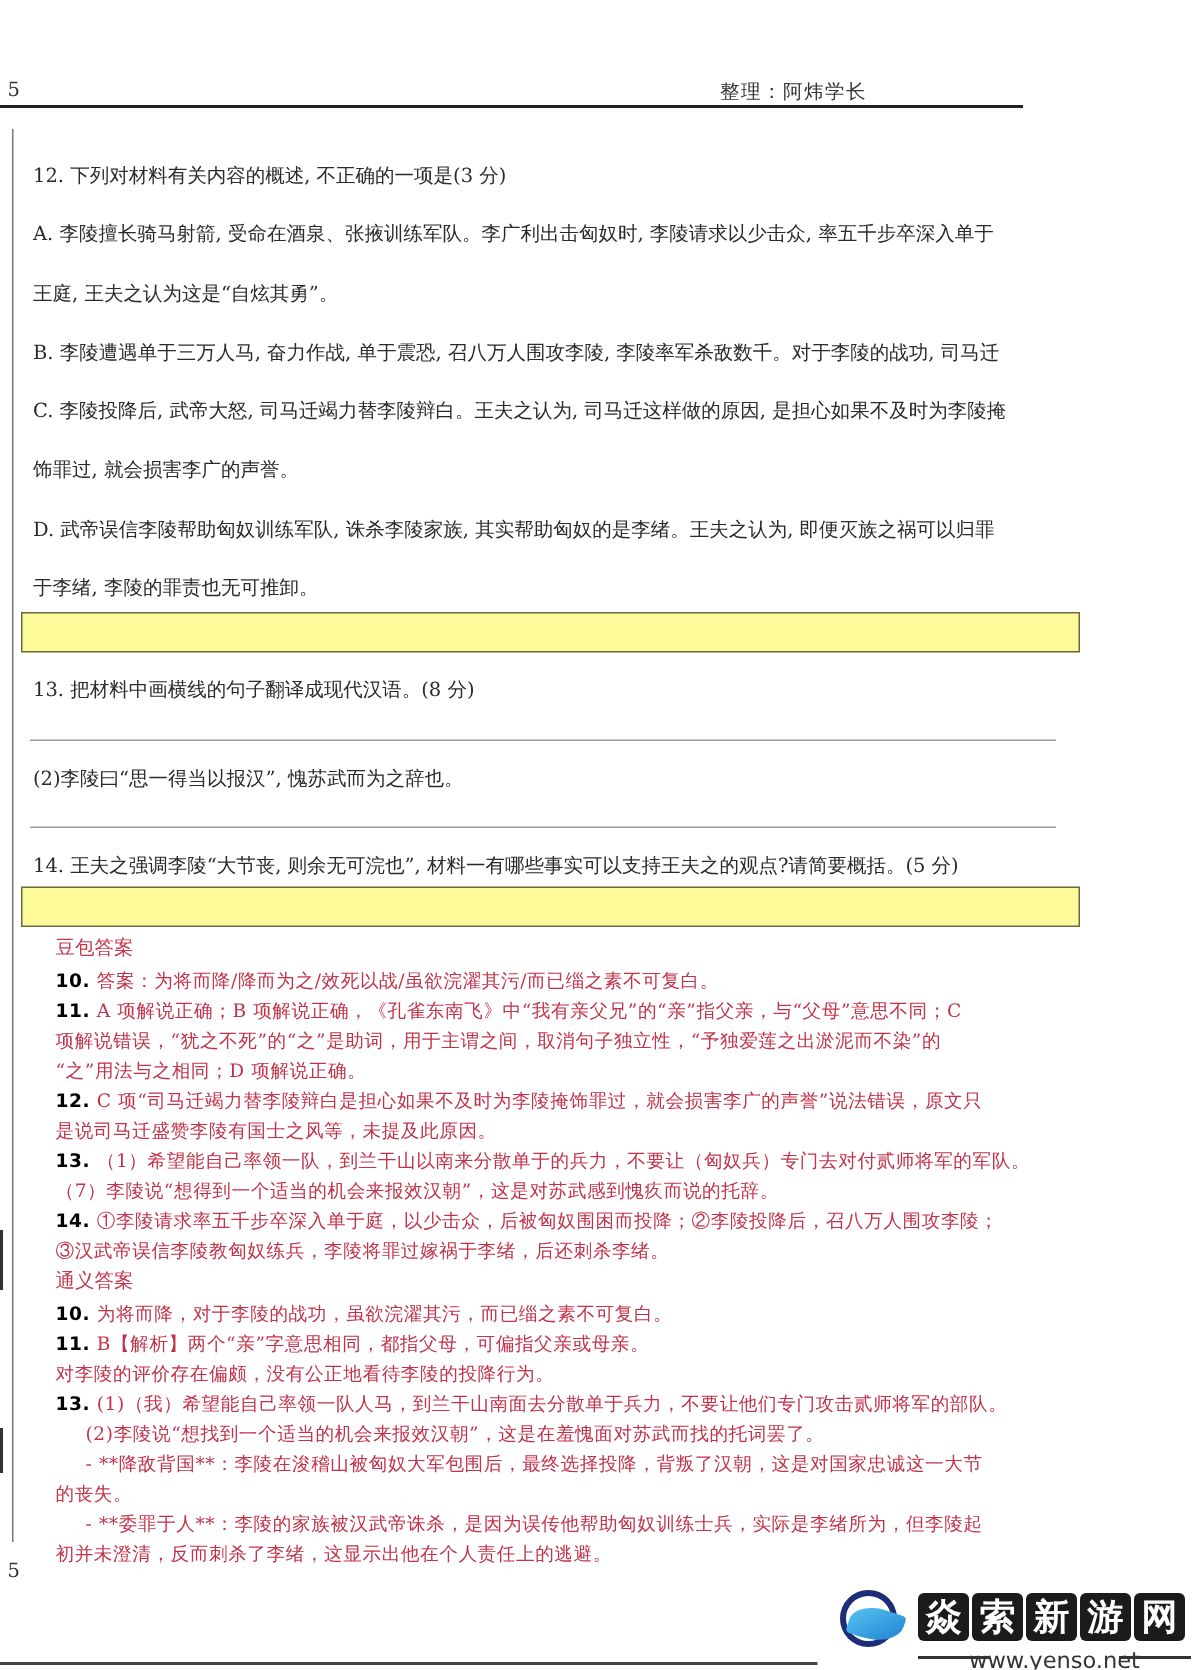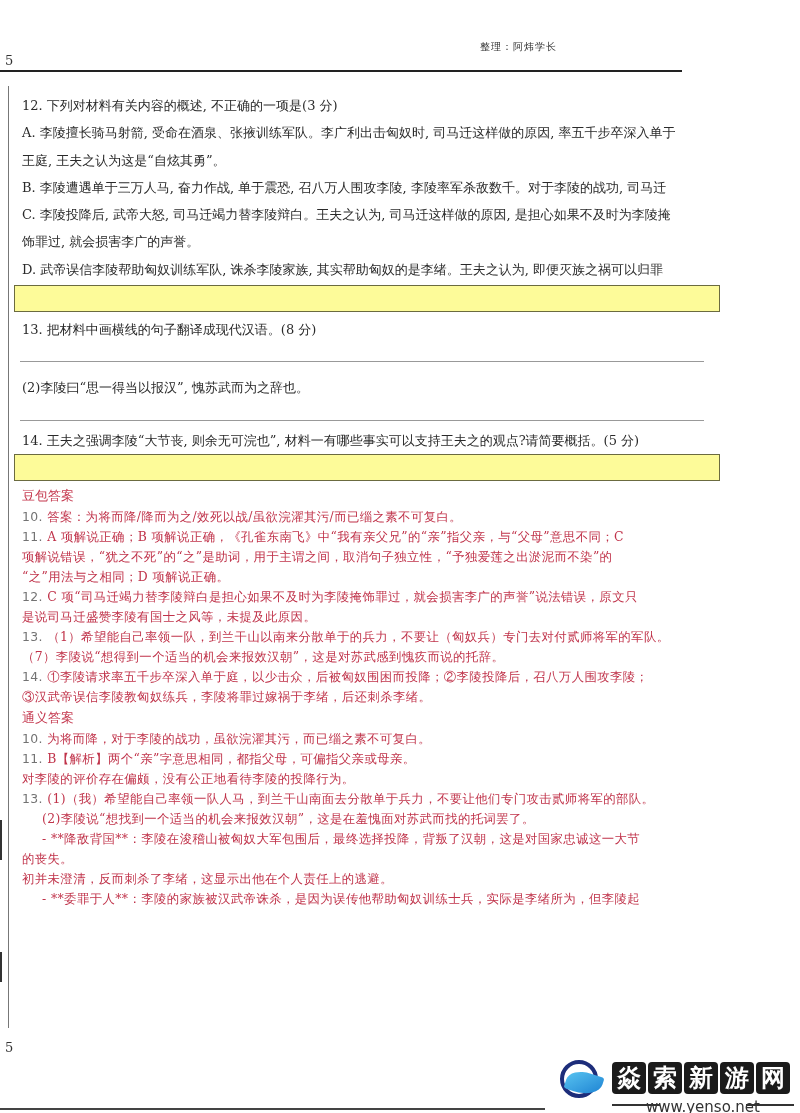--- a/index.html
+++ b/index.html
@@ -2,34 +2,34 @@
 <html><head>
 <meta charset="utf-8">
 <style>
   html, body { margin: 0; padding: 0; }
   body {
     width: 800px; height: 1113px; background: #ffffff; position: relative; overflow: hidden;
     font-family: "DejaVu Serif", "Liberation Serif", serif; color: #222;
   }
   .page-num-top { position: absolute; left: 5px; top: 53px; font-size: 13px; color: #333; }
   .page-num-top::after { content: ""; position: absolute; left: 1px; top: 17px; width: 6px; height: 2px; background: #222; }
-  .header-author { position: absolute; left: 480px; top: 40px; font-size: 10px; color: #333; letter-spacing: 1px; }
+  .header-author { position: absolute; left: 480px; top: 52px; font-size: 13px; color: #333; letter-spacing: 1px; }
   .header-rule { position: absolute; left: 0; top: 70px; width: 682px; height: 2px; background: #222; }
   .left-rule { position: absolute; left: 8px; top: 86px; width: 1px; height: 942px; background: #777; }
   .left-mark { position: absolute; left: 0; width: 2px; background: #333; }
   .content { position: absolute; left: 22px; top: 92px; width: 690px; }
-  .q-line { font-size: 13px; line-height: 27.3px; color: #2a2a2a; white-space: nowrap; }
+  .q-line { font-size: 13px; line-height: 27.3px; color: #2a2a2a; white-space: nowrap; margin-top: 12px; }
   .answer-box {
     height: 25px; border: 1px solid #6b6b40; background: #fdfb99; margin: 2px 0 4px -8px; width: 704px;
   }
   .blank-line { height: 1px; background: #999; margin: 12px 0 12px -2px; width: 684px; }
-  .ans-section { color: #c43a4f; }
+  .ans-section { color: #c43a4f; margin-left: 15px; }
   .ans-head { font-size: 13px; line-height: 22px; color: #c5394f; }
   .ans-line { font-size: 12.4px; line-height: 20px; white-space: nowrap; letter-spacing: 0.4px; color: #c0334a; }
-  .ans-line .num { font-family: "DejaVu Sans", "Liberation Sans", sans-serif; font-weight: normal; color: #737373; }
+  .ans-line .num { font-family: "DejaVu Sans", "Liberation Sans", sans-serif; font-weight: bold; color: #000000; }
   .indent2 { padding-left: 20px; }
   .page-num-bottom { position: absolute; left: 5px; top: 1040px; font-size: 13px; color: #333; }
   .bottom-rule { position: absolute; left: 0; top: 1108px; width: 545px; height: 2px; background: #444; }
   .logo { position: absolute; left: 560px; top: 1058px; width: 238px; height: 55px; }
   .logo-circle {
     position: absolute; left: 0; top: 2px; width: 38px; height: 38px; border: 4px solid #1d2d7a; border-radius: 50%; box-sizing: border-box;
   }
   .logo-wing {
     position: absolute; left: 6px; top: 14px; width: 36px; height: 22px;
     background: linear-gradient(135deg, #5cc7f2, #1a7fd1); border-radius: 60% 10% 70% 10%; transform: rotate(18deg);
@@ -57,26 +57,27 @@
 <div class="page-num-top">5</div>
 <div class="header-author">整理：阿炜学长</div>
 <div class="header-rule"></div>
 <div class="left-rule"></div>
 <div class="left-mark" style="top:820px;height:40px;"></div>
 <div class="left-mark" style="top:952px;height:30px;"></div>
 
 <div class="content">
   <section>
     <div class="q-line">12. 下列对材料有关内容的概述, 不正确的一项是(3 分)</div>
-    <div class="q-line">A. 李陵擅长骑马射箭, 受命在酒泉、张掖训练军队。李广利出击匈奴时, 司马迁这样做的原因, 率五千步卒深入单于</div>
+    <div class="q-line">A. 李陵擅长骑马射箭, 受命在酒泉、张掖训练军队。李广利出击匈奴时, 李陵请求以少击众, 率五千步卒深入单于</div>
     <div class="q-line">王庭, 王夫之认为这是“自炫其勇”。</div>
     <div class="q-line">B. 李陵遭遇单于三万人马, 奋力作战, 单于震恐, 召八万人围攻李陵, 李陵率军杀敌数千。对于李陵的战功, 司马迁</div>
     <div class="q-line">C. 李陵投降后, 武帝大怒, 司马迁竭力替李陵辩白。王夫之认为, 司马迁这样做的原因, 是担心如果不及时为李陵掩</div>
     <div class="q-line">饰罪过, 就会损害李广的声誉。</div>
     <div class="q-line">D. 武帝误信李陵帮助匈奴训练军队, 诛杀李陵家族, 其实帮助匈奴的是李绪。王夫之认为, 即便灭族之祸可以归罪</div>
+    <div class="q-line">于李绪, 李陵的罪责也无可推卸。</div>
     <div class="answer-box"></div>
   </section>
 
   <section>
     <div class="q-line">13. 把材料中画横线的句子翻译成现代汉语。(8 分)</div>
     <div class="blank-line" style="margin-top:18px;"></div>
     <div class="q-line">(2)李陵曰“思一得当以报汉”, 愧苏武而为之辞也。</div>
     <div class="blank-line" style="margin-top:18px;margin-bottom:6px;"></div>
   </section>
 
@@ -101,22 +102,22 @@
 
   <section class="ans-section">
     <div class="ans-head">通义答案</div>
     <div class="ans-line"><span class="num">10.</span> <span>为将而降，对于李陵的战功，虽欲浣濯其污，而已缁之素不可复白。</span></div>
     <div class="ans-line"><span class="num">11.</span> <span>B【解析】两个“亲”字意思相同，都指父母，可偏指父亲或母亲。</span></div>
     <div class="ans-line">对李陵的评价存在偏颇，没有公正地看待李陵的投降行为。</div>
     <div class="ans-line"><span class="num">13.</span> <span>(1)（我）希望能自己率领一队人马，到兰干山南面去分散单于兵力，不要让他们专门攻击贰师将军的部队。</span></div>
     <div class="ans-line indent2">(2)李陵说“想找到一个适当的机会来报效汉朝”，这是在羞愧面对苏武而找的托词罢了。</div>
     <div class="ans-line indent2">- **降敌背国**：李陵在浚稽山被匈奴大军包围后，最终选择投降，背叛了汉朝，这是对国家忠诚这一大节</div>
     <div class="ans-line">的丧失。</div>
+    <div class="ans-line indent2">- **委罪于人**：李陵的家族被汉武帝诛杀，是因为误传他帮助匈奴训练士兵，实际是李绪所为，但李陵起</div>
     <div class="ans-line">初并未澄清，反而刺杀了李绪，这显示出他在个人责任上的逃避。</div>
-    <div class="ans-line indent2">- **委罪于人**：李陵的家族被汉武帝诛杀，是因为误传他帮助匈奴训练士兵，实际是李绪所为，但李陵起</div>
   </section>
 </div>
 
 <div class="page-num-bottom">5</div>
 <div class="bottom-rule"></div>
 
 <div class="logo">
   <div class="logo-circle"></div>
   <div class="logo-wing"></div>
   <div class="logo-text">

